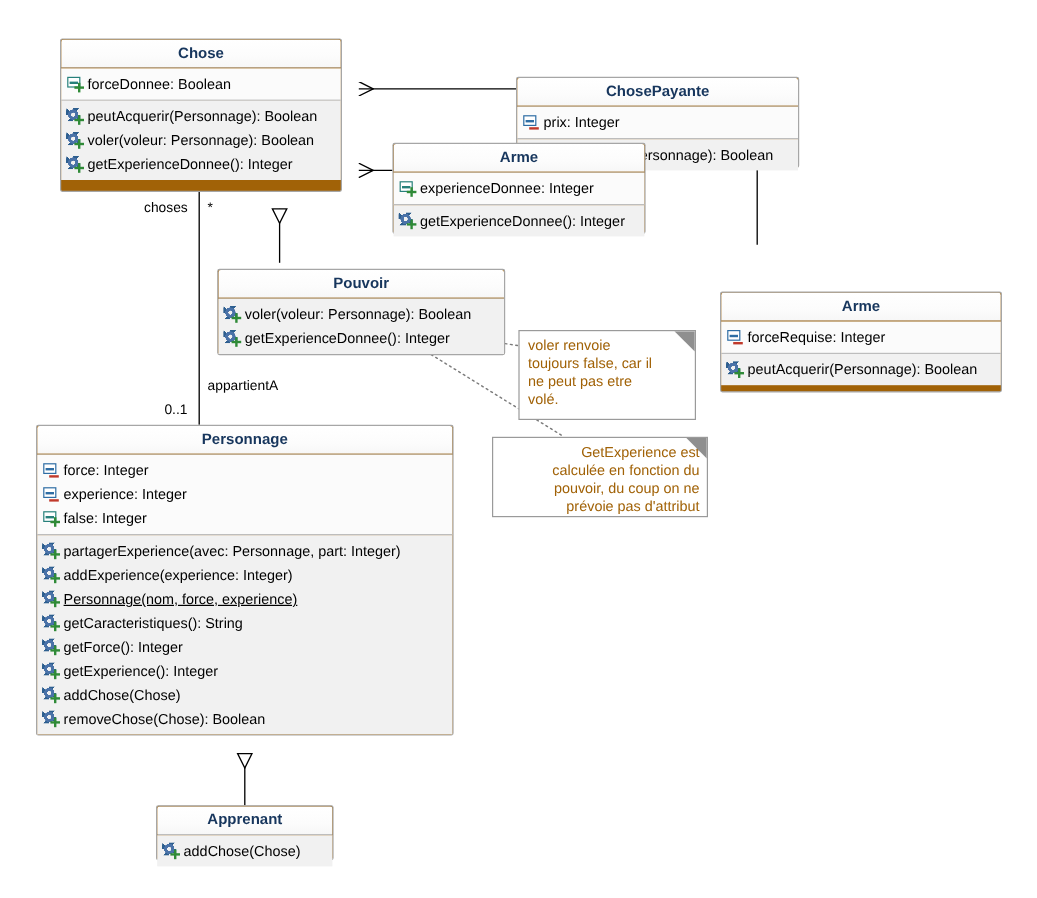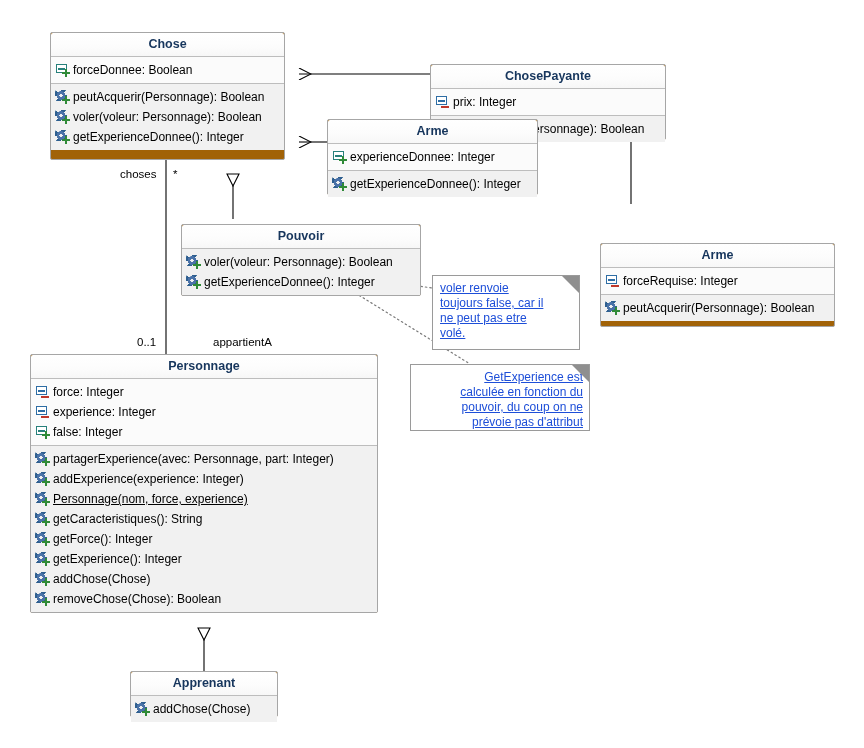--- a/index.html
+++ b/index.html
@@ -147,25 +147,24 @@
   }
 
   
   .uml-note {
     position: absolute;
     box-sizing: border-box;
     background: #ffffff;
     border: 1px solid #9a9a9a;
     font-size: 12px;
     line-height: 15px;
-    color: #1d4ed8;
+    color: #a16207;
     padding: 5px 6px 4px 7px;
     white-space: pre-line;
     overflow: hidden;
-    text-decoration: underline;
   }
   .uml-note .fold {
     position: absolute;
     right: 0;
     top: 0;
     width: 0; height: 0;
     border-top: 17px solid #8f8f8f;
     border-left: 17px solid transparent;
   }
   .note-text { display: block; }
@@ -464,16 +463,16 @@
       <div class="uml-note" style="left: 410px; top: 364px; width: 180px; height: 67px; text-align: right;"><span class="fold"></span><span class="note-text">GetExperience est
 calculée en fonction du
 pouvoir, du coup on ne
 prévoie pas d'attribut</span></div>
     </div>
 
   <div id="labels-host">
       <div class="edge-label" style="left: 120px; top: 168px; text-align: center;">choses</div>
       <div class="edge-label" style="left: 173px; top: 168px;">*</div>
       <div class="edge-label" style="left: 137px; top: 336px;">0..1</div>
-      <div class="edge-label" style="left: 173px; top: 336px; margin-left: 40px;">appartientA</div>
+      <div class="edge-label" style="left: 173px; top: 316px;">appartientA</div>
     </div>
 
 </div>
 
 </body></html>

